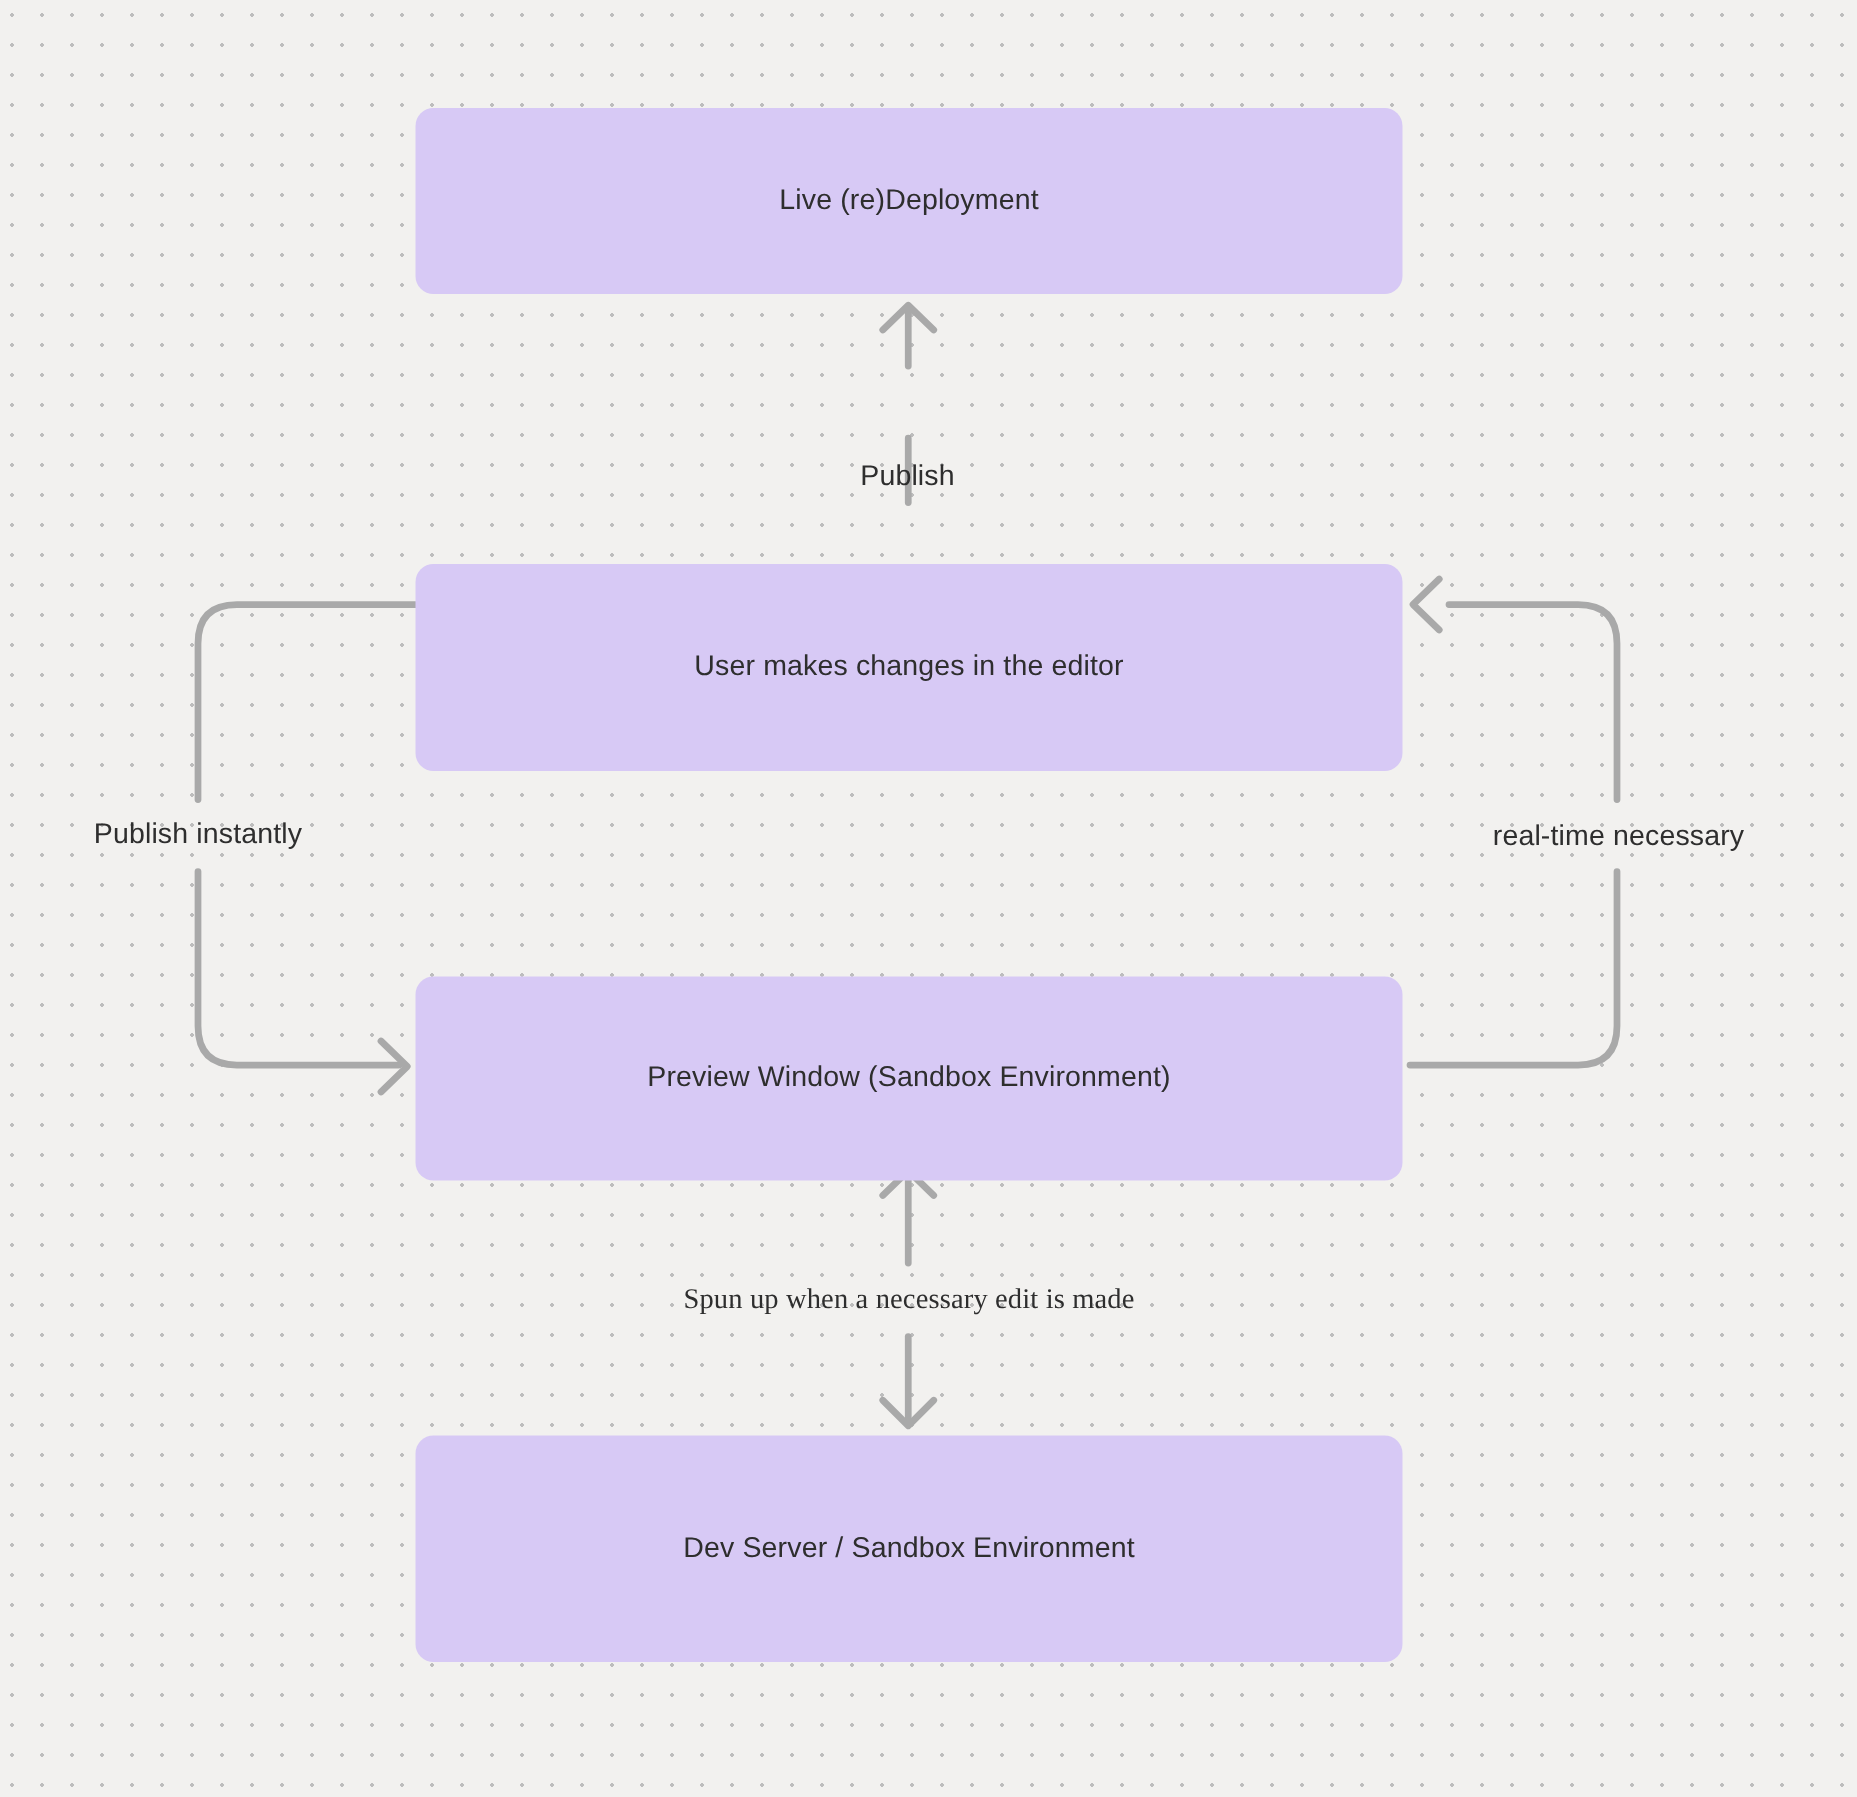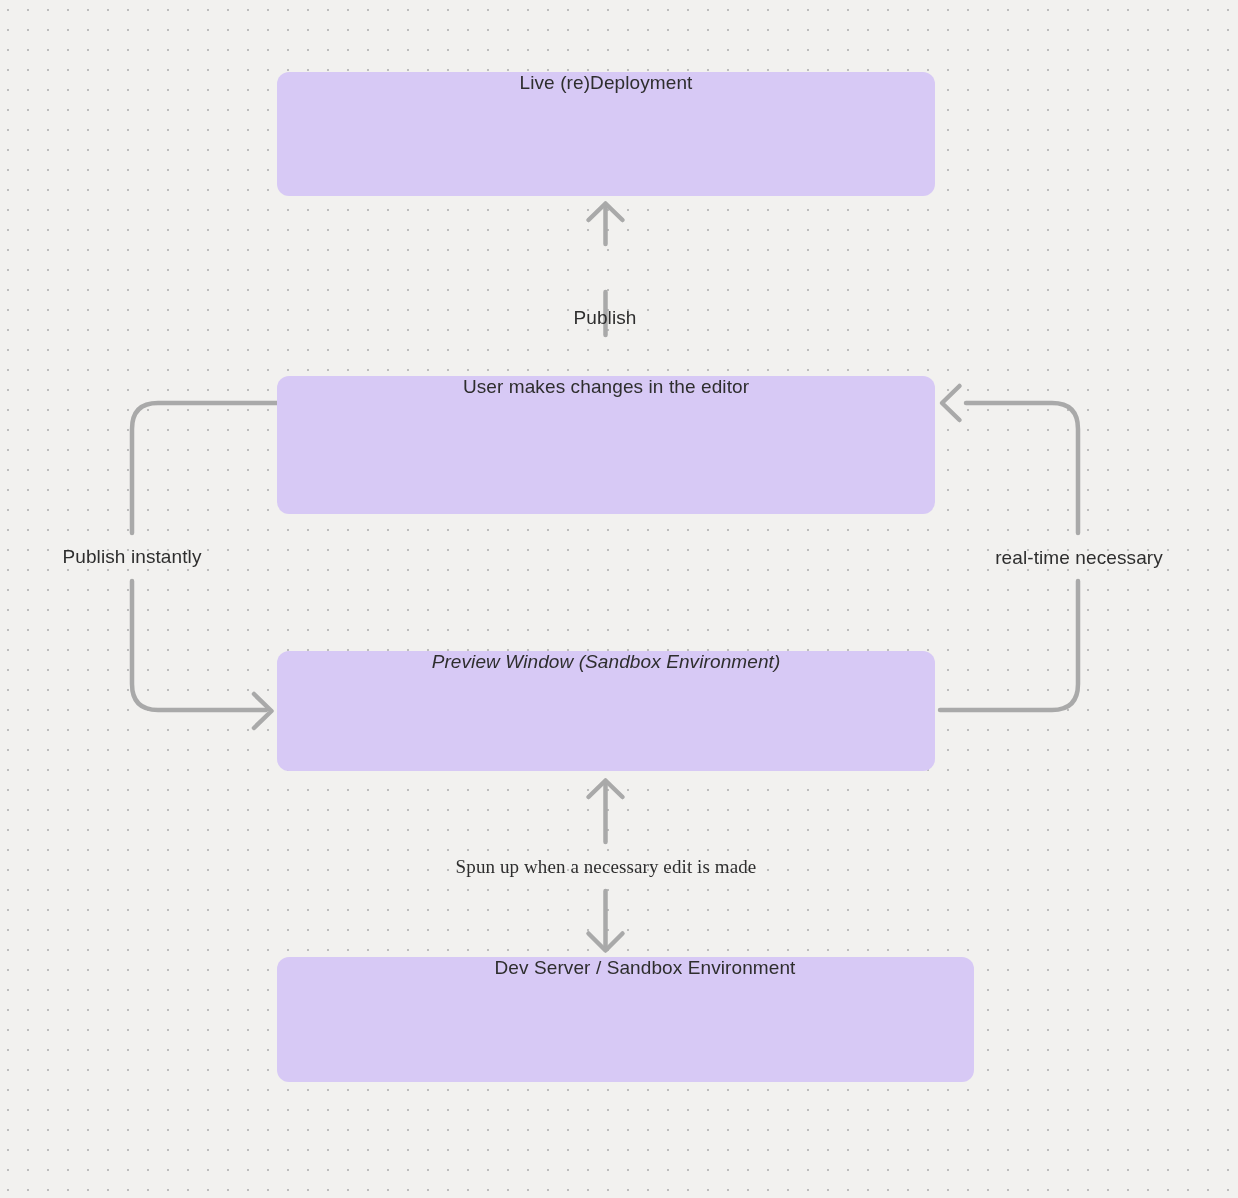--- a/index.html
+++ b/index.html
@@ -18,33 +18,33 @@
     background-position: -2px 0px;
     font-family: "Liberation Sans", "DejaVu Sans", sans-serif;
   }
   .node {
     position: absolute;
     left: 277px;
     width: 658px;
     background: #d7c9f5;
     border-radius: 12px;
     display: flex;
-    align-items: flex-start;
+    align-items: center;
     justify-content: center;
   }
   .node-label {
     font-size: 19px;
     color: #2e2e2e;
     letter-spacing: 0.1px;
     white-space: nowrap;
   }
   .node-live    { top: 72px;  height: 124px; }
   .node-user    { top: 342px; height: 138px; margin-top: 34px; }
-  .node-preview { top: 651px; height: 120px; font-style: italic; }
-  .node-dev     { top: 957px; height: 125px; padding-left: 39px; }
+  .node-preview { top: 651px; height: 136px; }
+  .node-dev     { top: 957px; height: 151px; }
 
   .edge-label {
     position: absolute;
     transform: translate(-50%, -50%);
     font-size: 19px;
     color: #2e2e2e;
     letter-spacing: 0.1px;
     white-space: nowrap;
   }
   .label-publish  { left: 605px;  top: 270px; margin-top: 48px; }

